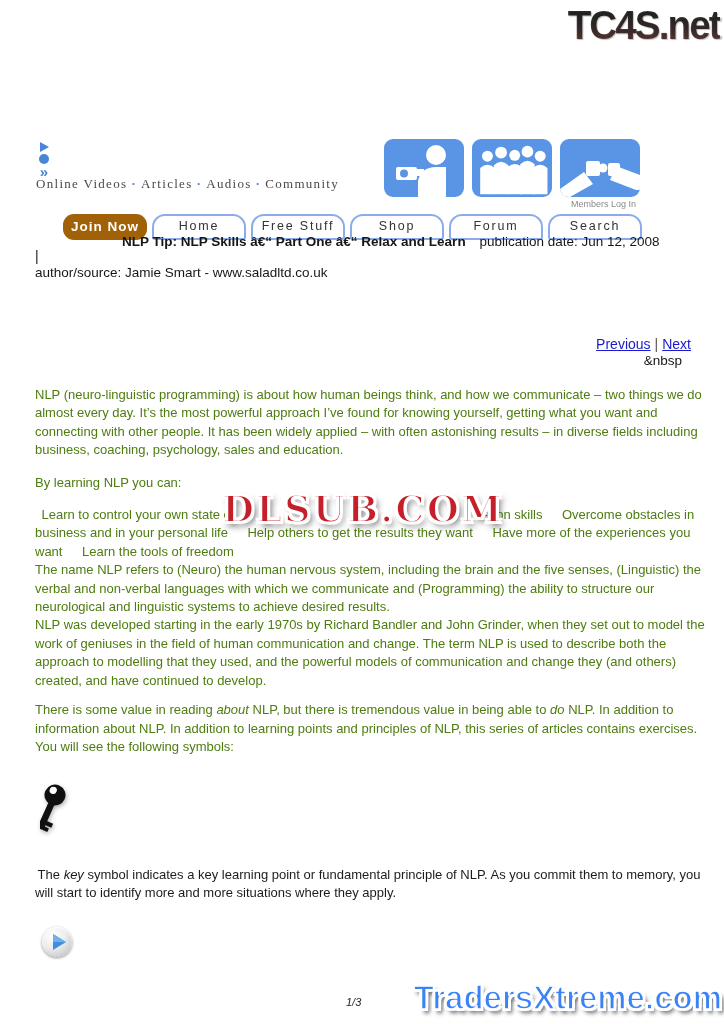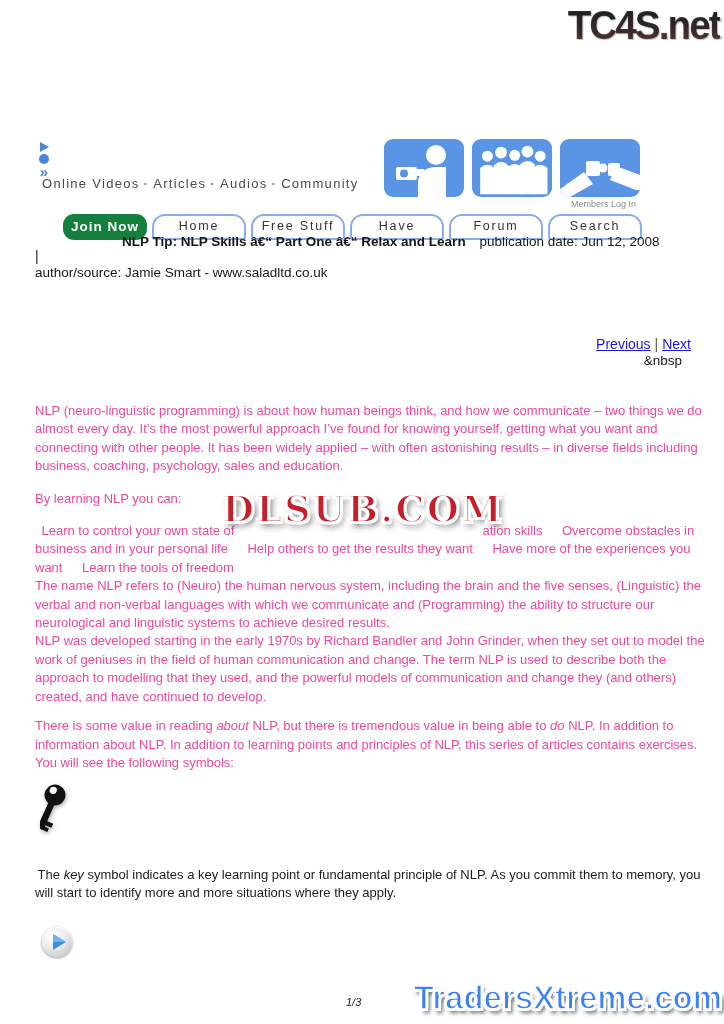--- a/index.html
+++ b/index.html
@@ -16,50 +16,50 @@
   }
 
   
   .logo-row{position:absolute;left:35px;top:138px;display:flex;align-items:flex-start;}
   .logo-icon{display:flex;flex-direction:column;align-items:center;width:18px;margin-top:4px;}
   .logo-tri{width:0;height:0;border-left:9px solid #4a86d8;border-top:5px solid transparent;border-bottom:5px solid transparent;}
   .logo-dot{width:10px;height:10px;border-radius:50%;background:#4a86d8;margin:2px 0;}
   .logo-chev{color:#4a86d8;font-weight:bold;font-size:15px;line-height:11px;}
   .logo-text{font-size:30px;letter-spacing:.5px;color:#161616;line-height:34px;}
   .logo-text .hl{color:#4a86d8;font-weight:bold;}
-  .tagline{position:absolute;left:42px;top:176px;font-size:13px;color:#4a4a4a;letter-spacing:1.3px;}
+  .tagline{position:absolute;left:36px;top:176px;font-size:13px;color:#4a4a4a;letter-spacing:1.3px;font-family:Liberation Serif, serif;}
   .tagline .dot{color:#4a86d8;padding:0 4px;font-weight:bold;}
 
   
   .banner{position:absolute;left:384px;top:139px;display:flex;gap:8px;}
   .bsq{width:80px;height:58px;background:#5a94e4;border-radius:9px;overflow:hidden;}
   .members{position:absolute;left:384px;top:199px;width:252px;text-align:right;
            font-size:9px;color:#8a8a8a;}
 
   
   .nav{position:absolute;left:63px;top:214px;display:flex;gap:5px;z-index:1;}
-  .join{width:84px;height:26px;background:#15803d;border-radius:11px;color:#fff;
+  .join{width:84px;height:26px;background:#a16207;border-radius:11px;color:#fff;
         font-weight:bold;font-size:13.5px;letter-spacing:1px;text-align:center;line-height:26px;}
   .tab{width:90px;height:22px;background:#fff;border:2px solid #8aacec;
        border-radius:13px 13px 3px 3px;font-size:12.5px;letter-spacing:1.8px;color:#333;
        text-align:center;line-height:21px;}
 
   .title-row{position:absolute;left:122px;top:234px;width:580px;font-size:13.5px;z-index:2;}
   .title-row .ttl{font-weight:bold;}
   .title-row .pub{margin-left:10px;}
   .pipe{position:absolute;left:35px;top:248px;font-size:14px;}
   .author{position:absolute;left:35px;top:265px;font-size:13.5px;}
 
   .prevnext{position:absolute;right:33px;top:336px;font-size:14px;}
   .prevnext a{color:#1a1ace;text-decoration:underline;cursor:pointer;}
   .prevnext .sep{color:#555;padding:0 4px;}
   .nbsp{position:absolute;right:42px;top:353px;font-size:13.5px;}
 
   
-  .body{position:absolute;left:35px;top:386px;width:670px;font-size:13px;line-height:18.4px;color:#ec4899;margin-top:16px;}
+  .body{position:absolute;left:35px;top:386px;width:670px;font-size:13px;line-height:18.4px;color:#4d7c0f;}
   .body p{margin:0;}
   .p-learning{margin-top:14px !important;}
   .p-benefits{margin-top:14px !important;}
   .p-value{margin-top:11px !important;}
   .wm-gap{display:inline-block;width:248px;height:1px;}
   em{font-style:italic;}
 
   
   .dlsub{position:absolute;left:222px;top:487px;font-family:"DejaVu Serif",serif;font-weight:bold;
          font-size:37px;letter-spacing:2px;color:#c5202a;-webkit-text-stroke:2px #ffffff;
@@ -138,21 +138,21 @@
       </g>
         </svg>
     </div>
   </div>
   <div class="members">Members Log In</div>
 
   <div class="nav">
     <div class="join">Join Now</div>
     <div class="tab">Home</div>
     <div class="tab">Free Stuff</div>
-    <div class="tab">Have</div>
+    <div class="tab">Shop</div>
     <div class="tab">Forum</div>
     <div class="tab">Search</div>
   </div>
 
   <div class="title-row">
     <span class="ttl">NLP Tip: NLP Skills â€“ Part One â€“ Relax and Learn</span>
     <span class="pub">publication date: Jun 12, 2008</span>
   </div>
   <div class="pipe">|</div>
   <div class="author">author/source: Jamie Smart - www.saladltd.co.uk</div>

